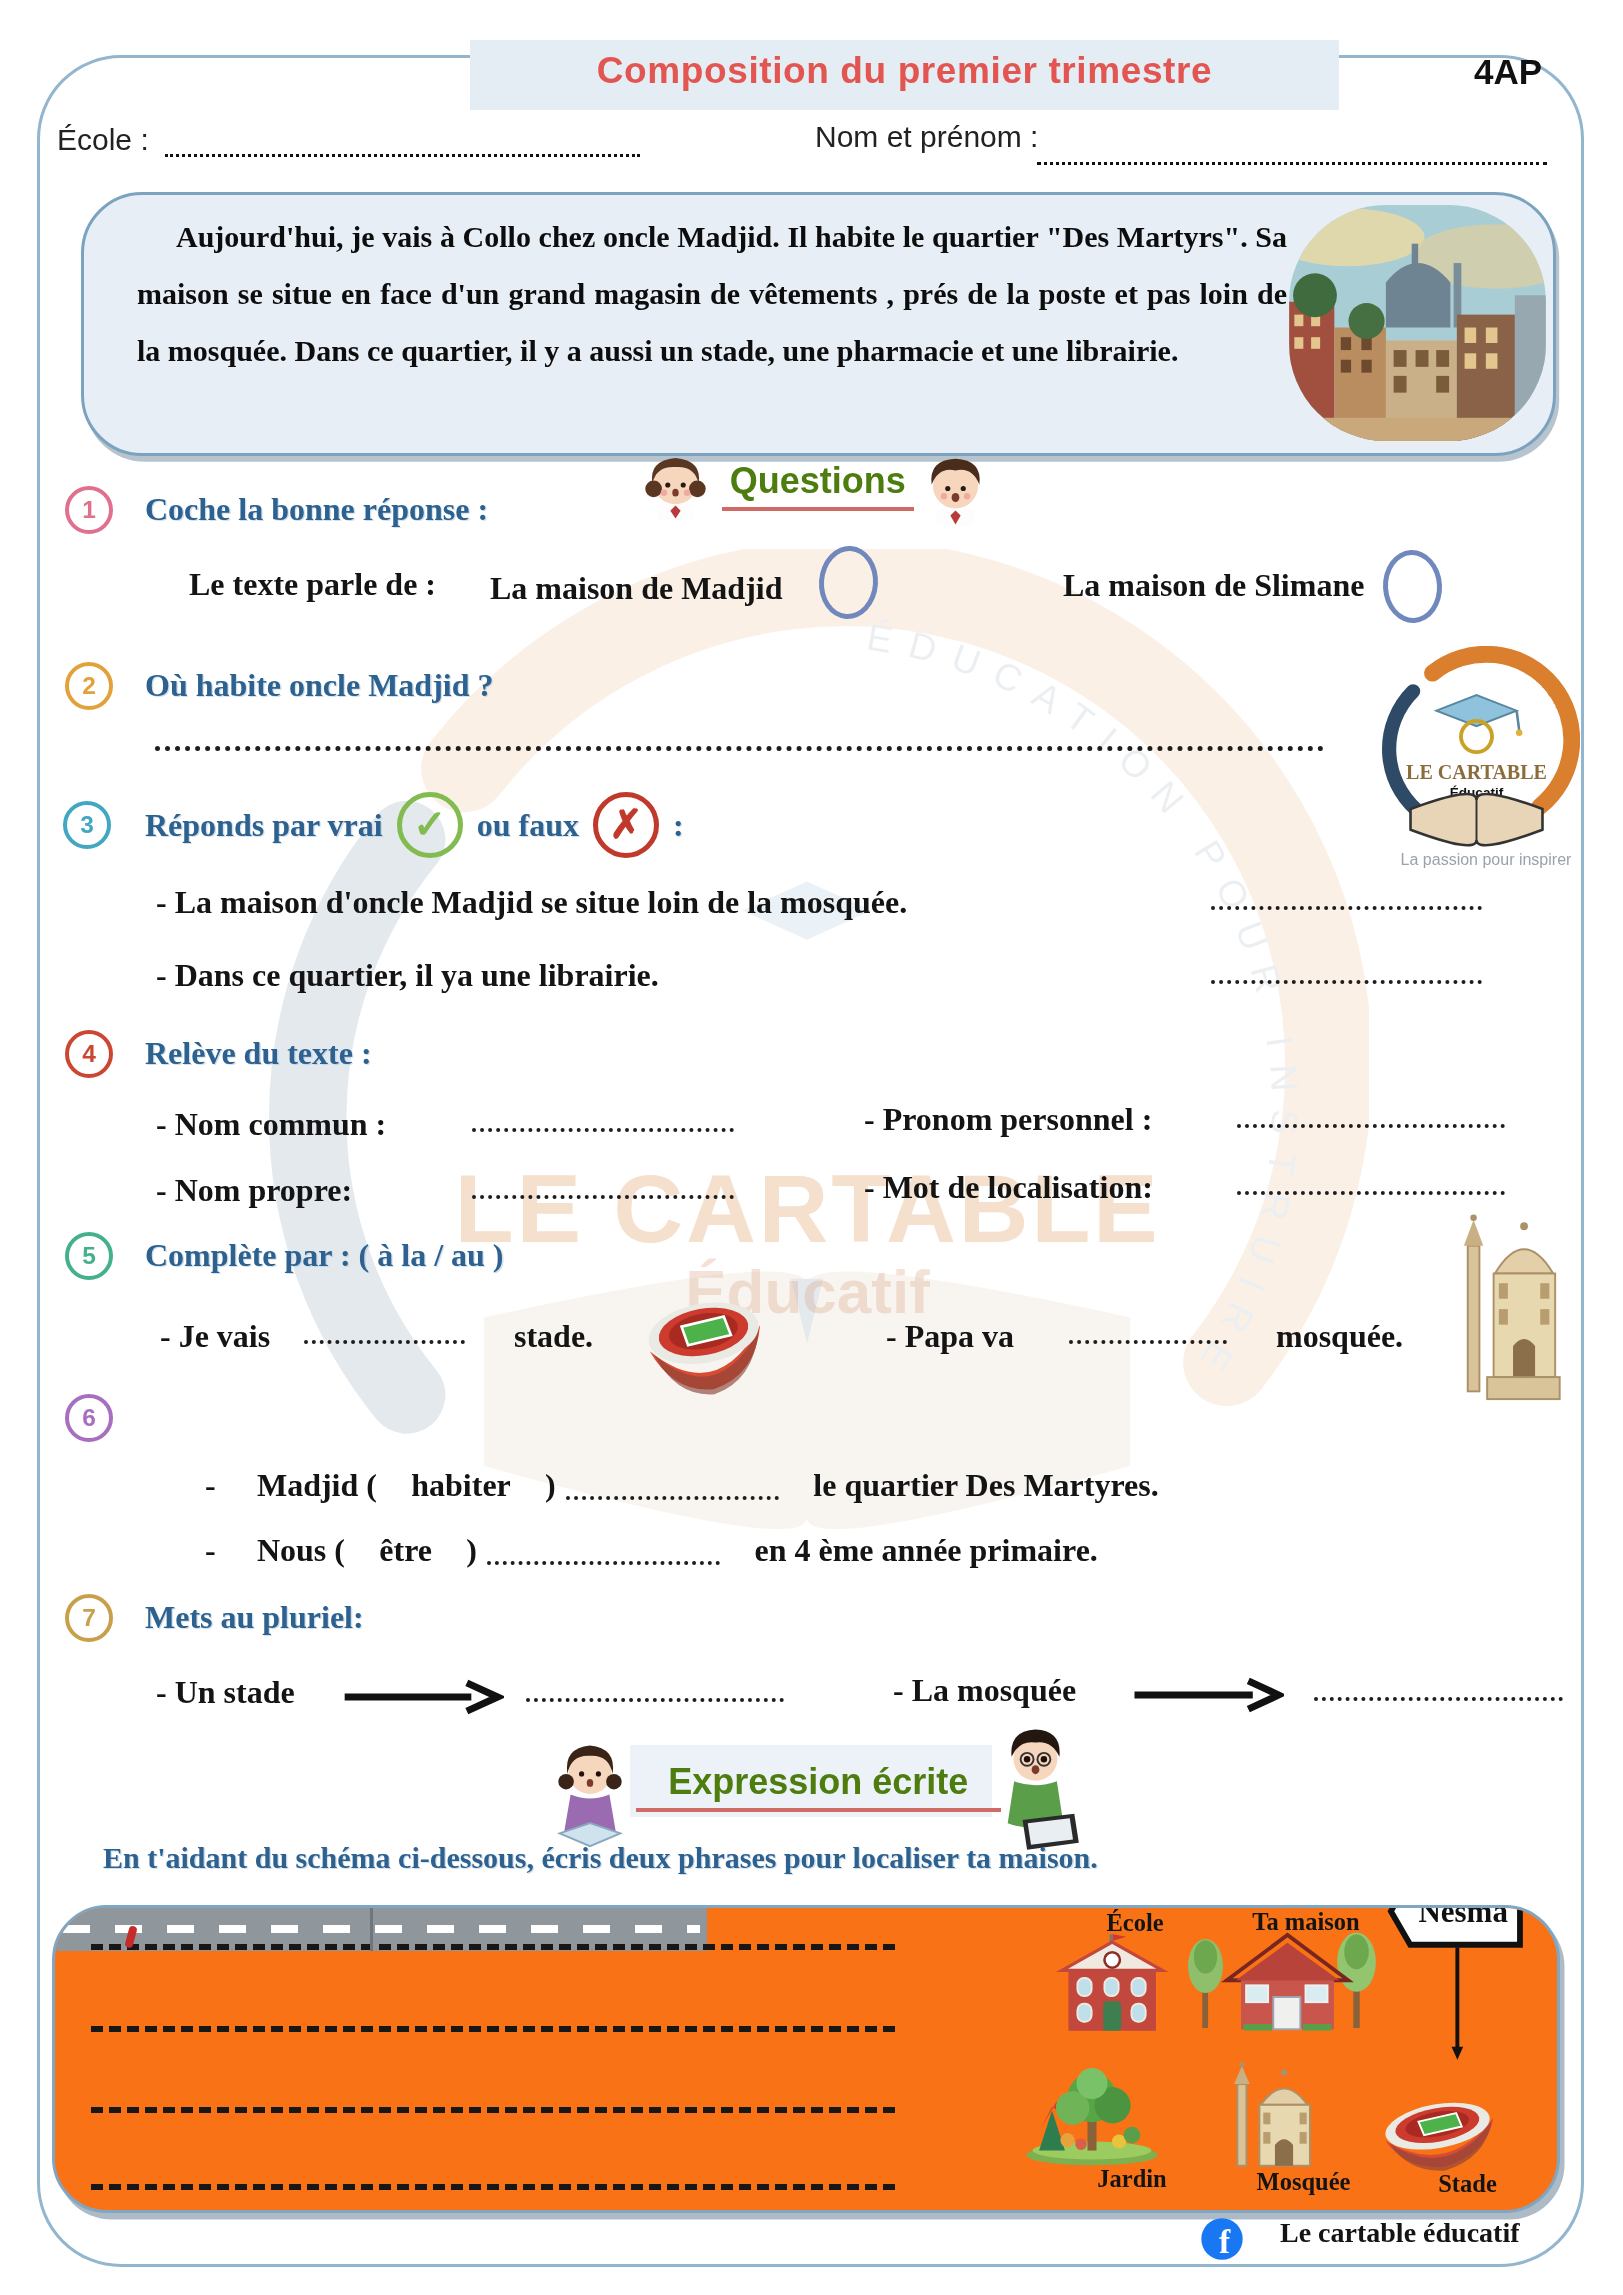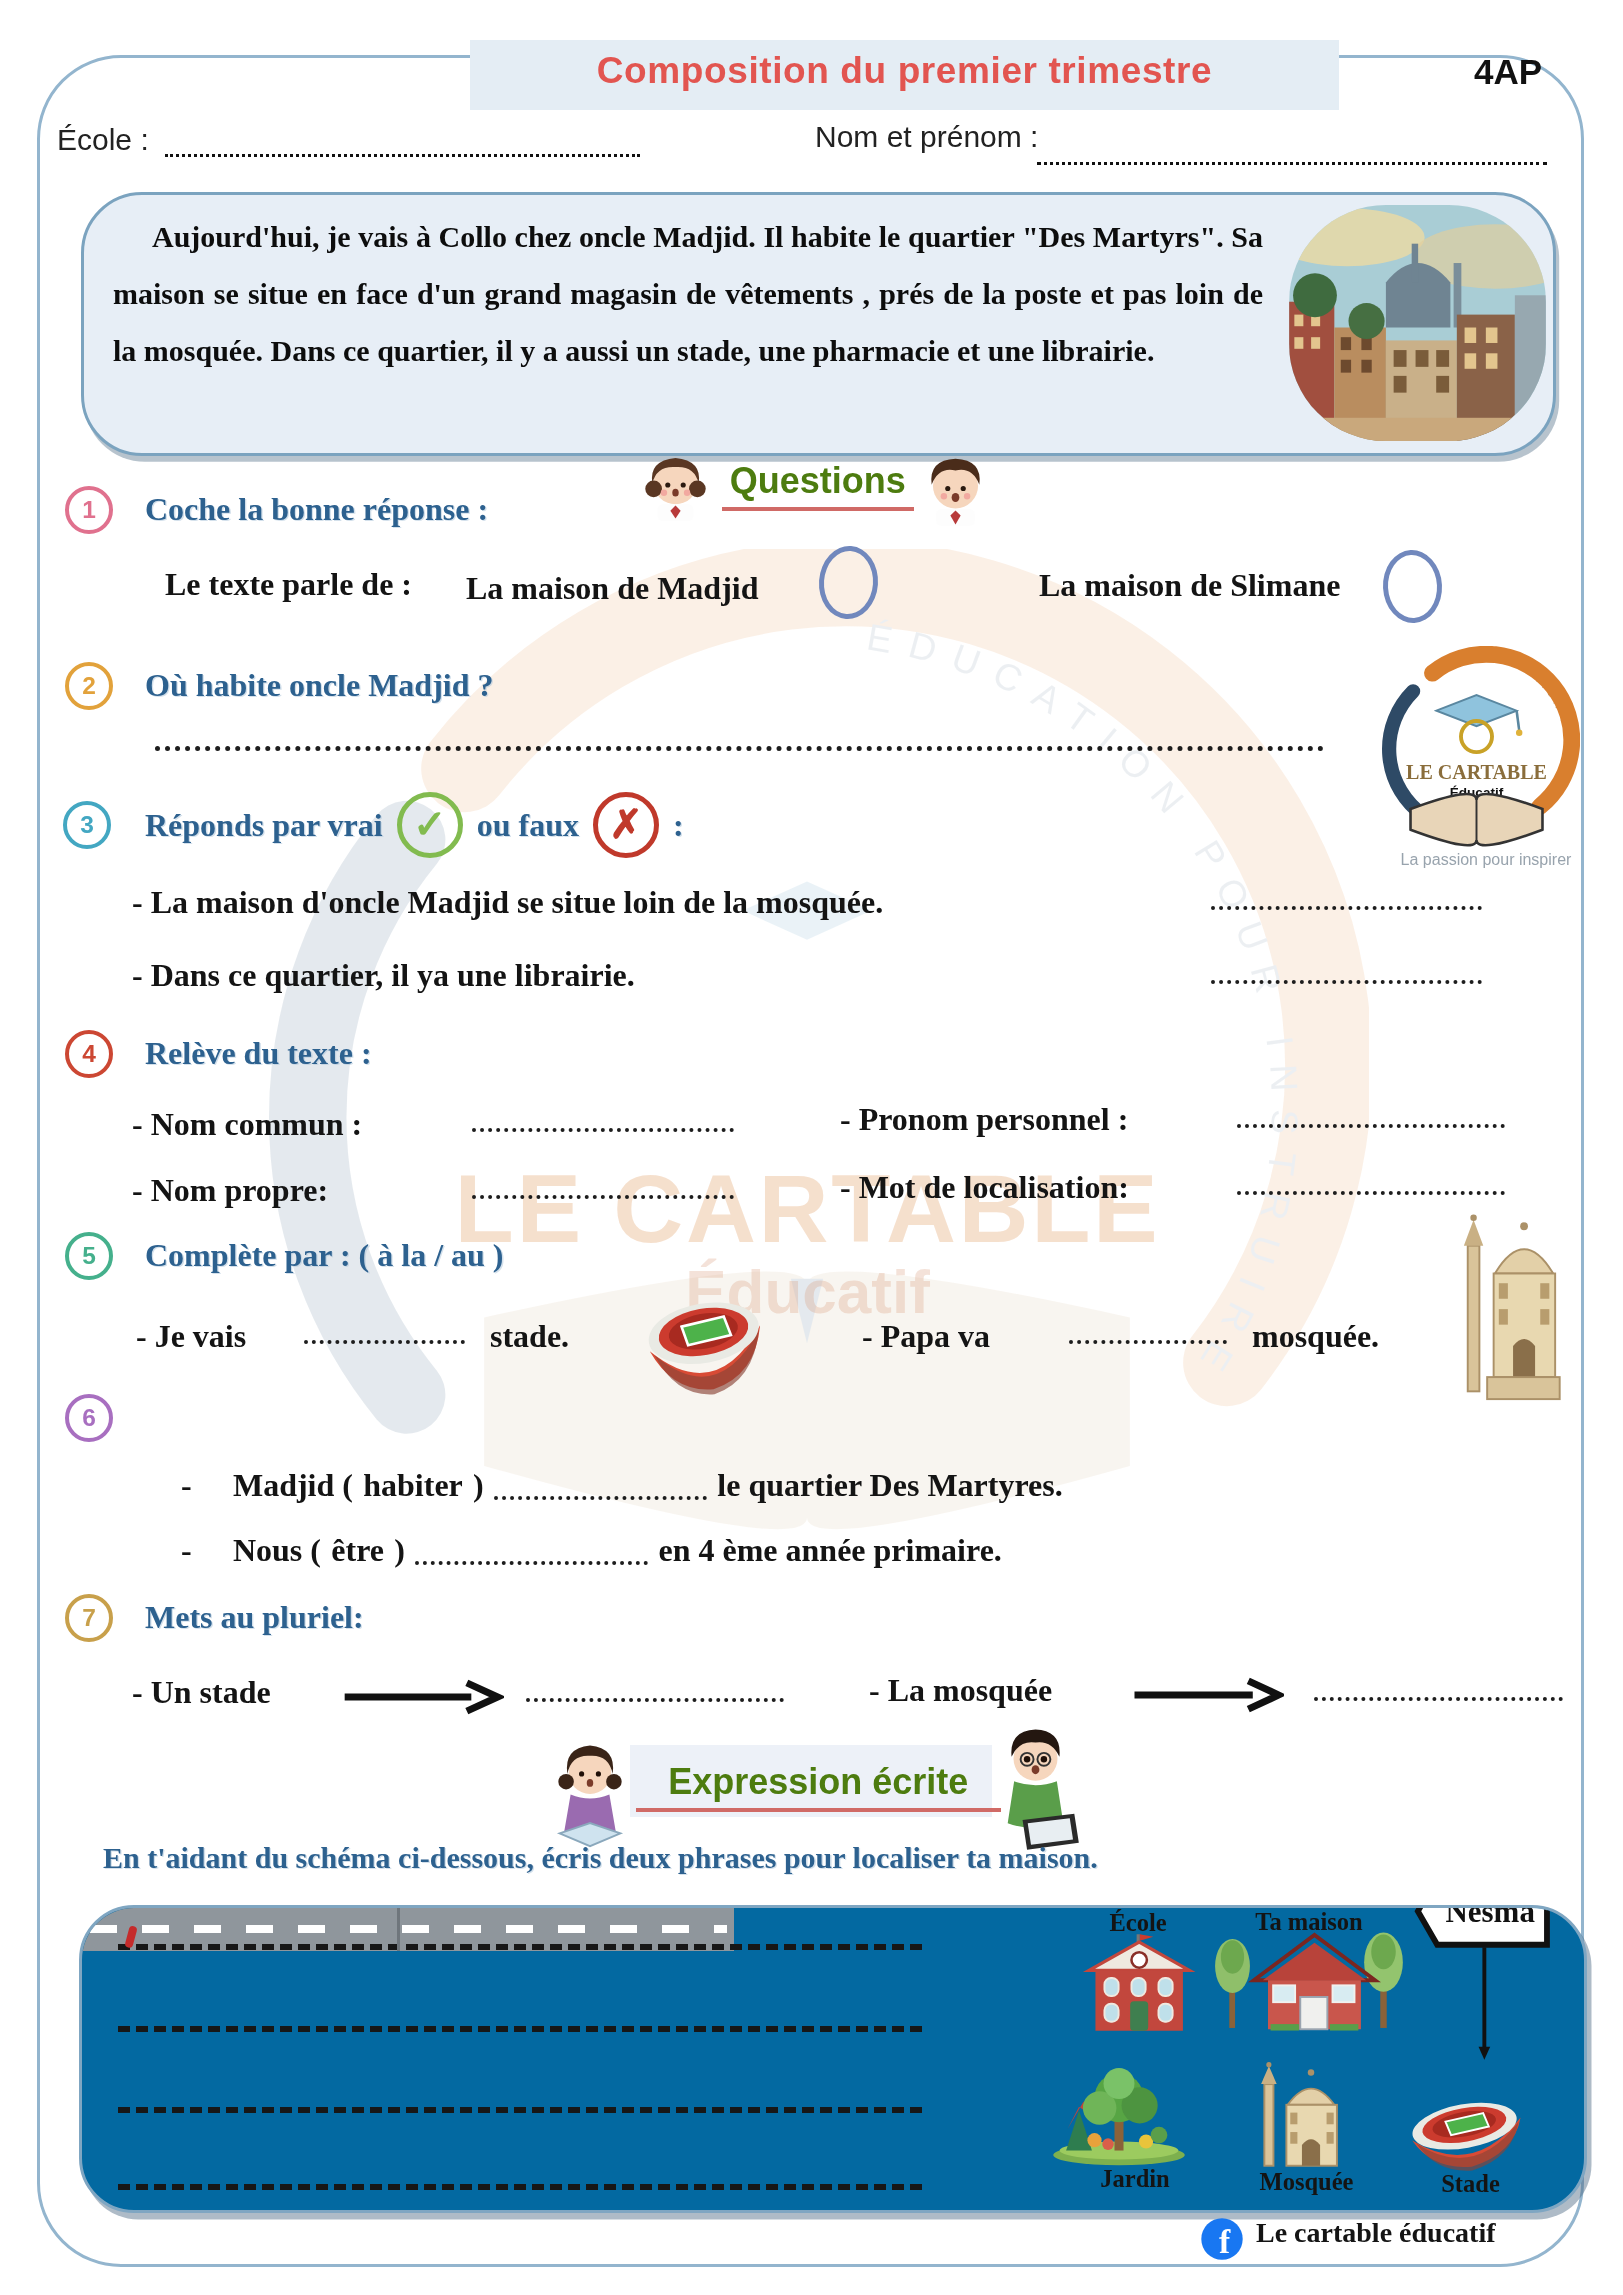--- a/index.html
+++ b/index.html
@@ -1,19 +1,19 @@
 <!DOCTYPE html>
 <html style="font-size:10.3px"><head>
 <meta charset="utf-8">
 <style>
   html,body{margin:0;padding:0;background:#fff;}
   .page{position:relative;width:1624px;height:2295px;background:#ffffff;overflow:hidden;
         font-family:"Liberation Serif",serif;}
   .abs{position:absolute;}
-  .serif{font-family:"Liberation Serif",serif;font-weight:700;color:#141414;}
+  .serif{font-family:"Liberation Serif",serif;font-weight:700;color:#141414;margin-left:24px;}
   .blue{font-family:"Liberation Serif",serif;font-weight:700;color:#2d618f;
         text-shadow:1.3px 1.3px 0 rgba(175,198,218,.55);}
   .dots{display:inline-block;border-bottom:4.5px dotted #1d1d1d;height:24.5px;vertical-align:baseline;}
   .dotline{border-bottom:5.2px dotted #1d1d1d;height:28px;}
   .dashline{border-top:6.5px dashed #171717;height:0;}
   .badge{width:40px;height:40px;border-radius:50%;border:4.5px solid;display:flex;align-items:center;
          justify-content:center;font-family:"Liberation Sans",sans-serif;font-weight:bold;
          font-size:24.5px;background:#fff;box-shadow:0 0 0 1.9px rgba(255,255,255,.6) inset;}
   .qlabel{font-size:32px;}
   .body-line{font-size:32px;}
@@ -32,21 +32,21 @@
   .sec-title{font-family:"Liberation Sans",sans-serif;font-weight:800;font-size:36px;color:#4d7c0f;
              border-bottom:4.5px solid #d06a66;padding:0 7.8px 5.2px 7.8px;}
   .opt-circle{width:49px;height:63px;border:5.2px solid #7188bd;border-radius:50%;background:transparent;}
   .vf-circle{width:56px;height:56px;border-radius:50%;display:flex;align-items:center;justify-content:center;
              font-size:40px;font-weight:bold;line-height:1;}
   .vf-true{border:5.2px solid #82bb4f;color:#82bb4f;}
   .vf-false{border:5.2px solid #c0392b;color:#c0392b;}
   .flexrow{display:flex;align-items:center;}
   .exp-band{left:630px;top:1745px;width:362px;height:72px;background:#edf1f8;}
   .exp-title{left:636px;top:1761px;width:349px;text-align:center;}
-  .bottom-box{left:79px;top:1905px;width:1502px;height:302px;background:#0369a1;border:3.2px solid #7fa6c2;
+  .bottom-box{left:52px;top:1905px;width:1502px;height:302px;background:#f97316;border:3.2px solid #7fa6c2;
               border-radius:55px;box-shadow:4.5px 6.5px 0 rgba(75,105,130,.45);overflow:hidden;}
   .diagram-label{font-size:24.5px;text-align:center;}
   .road{left:849px;top:115px;width:652px;height:43px;background:#8f969c;}
   .road-dash{position:absolute;left:7.8px;top:17.4px;width:637px;height:7.8px;
              background:repeating-linear-gradient(90deg,#ffffff 0 27px,transparent 27px 52px);}
   .road-divider{position:absolute;left:315px;top:0;width:2.6px;height:43px;background:#6f767c;}
   .footer-brand{font-size:28px;}
   .wm{pointer-events:none;}
   .wm-title{left:349px;top:1153px;width:917px;text-align:center;font-family:"Liberation Sans",sans-serif;
             font-weight:800;font-size:97px;color:#e09a5e;opacity:.30;letter-spacing:2.6px;}

